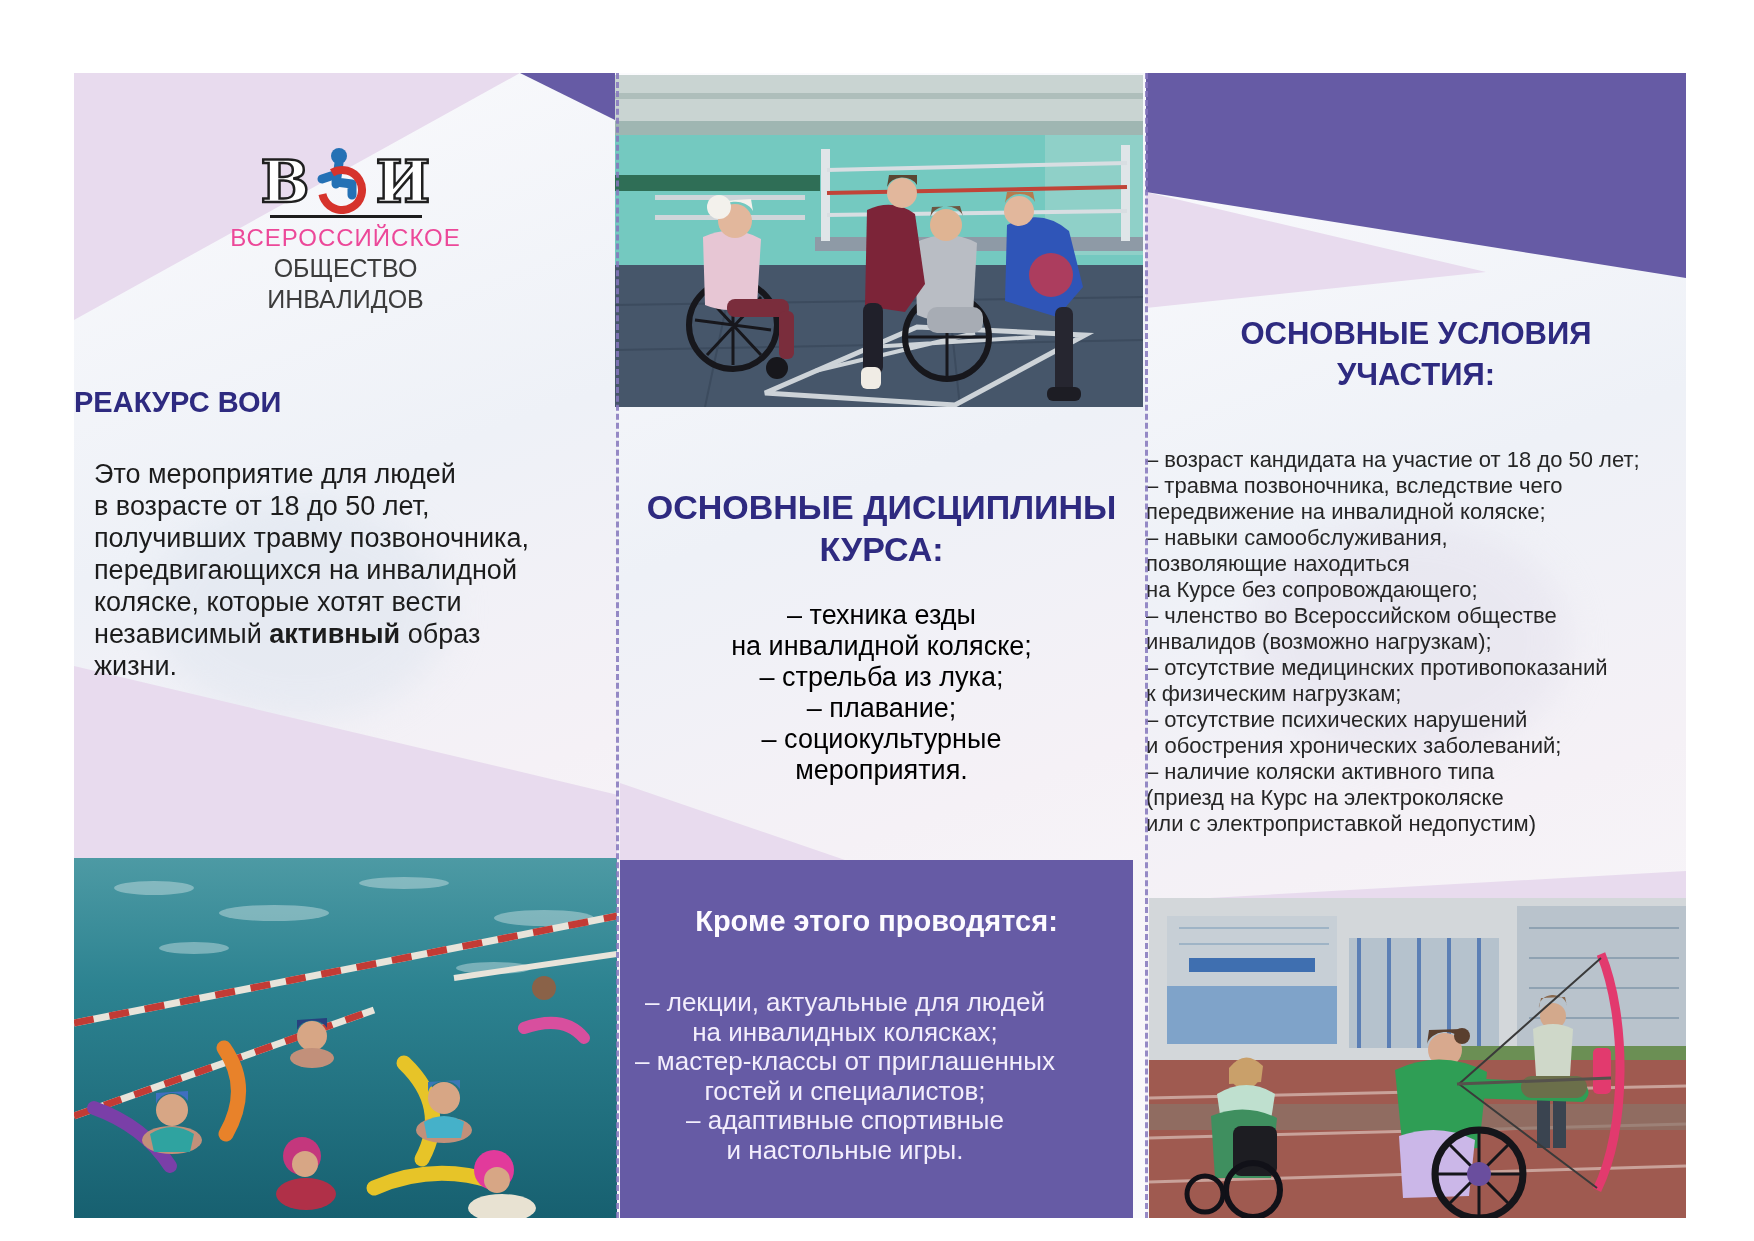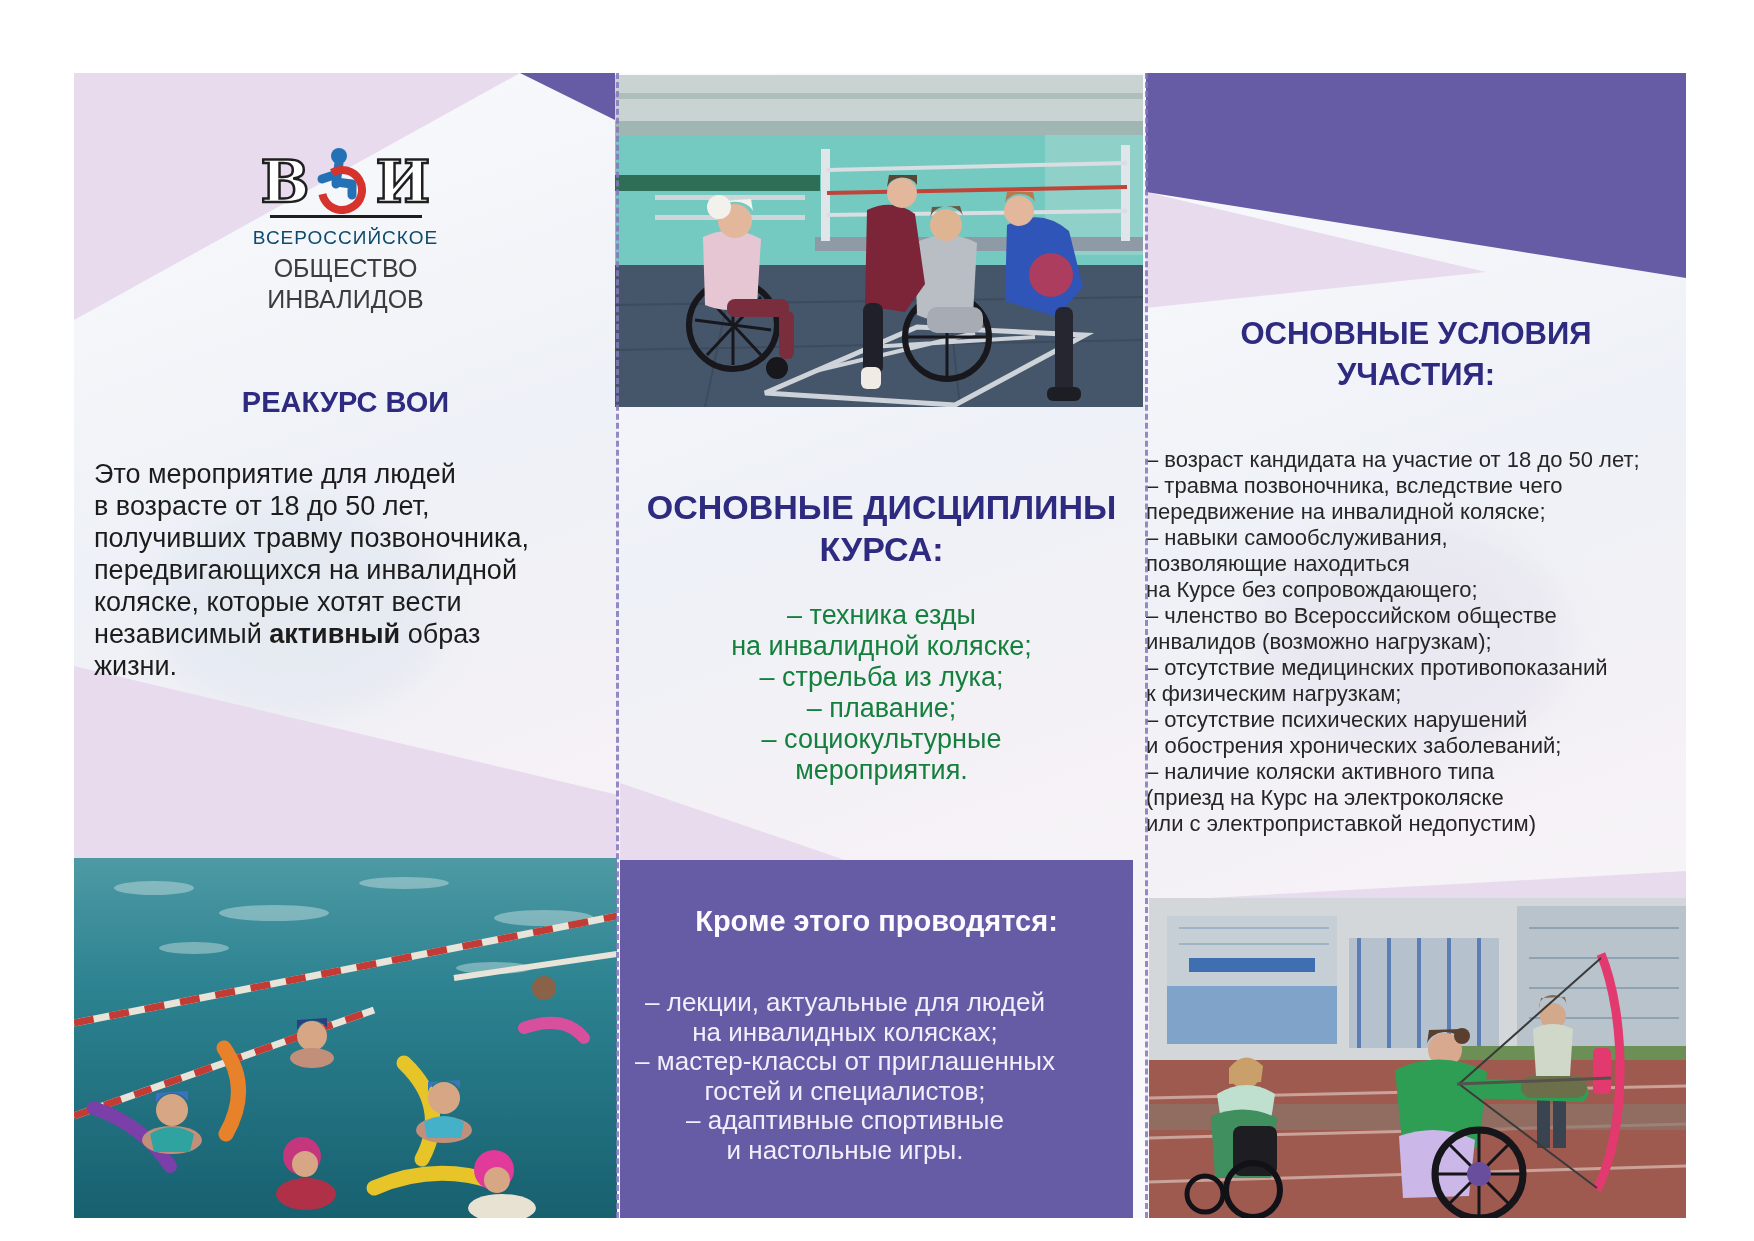--- a/index.html
+++ b/index.html
@@ -25,28 +25,28 @@
   .fold{top:73px;height:1145px;width:0;border-left:3px dashed #8577bd;opacity:.85;z-index:40;}
   
   .logo-block{left:74px;top:146px;width:543px;text-align:center;z-index:5;}
   .logo-row{display:inline-flex;align-items:flex-end;justify-content:center;}
   .logo-letter{
     font-family:"DejaVu Serif",serif;font-weight:bold;font-size:58px;line-height:60px;
     color:#ffffff;-webkit-text-stroke:2.5px #1f1f1f;text-shadow:0 0 1px #1f1f1f;
   }
   .logo-wheel{margin:0 5px -2px 5px;}
   .logo-underline{width:152px;height:3px;background:#1d1d1d;margin:3px auto 5px auto;}
-  .org-line-1{font-size:19px;letter-spacing:1px;color:#0c4a6e;line-height:30px;}
+  .org-line-1{font-size:24px;letter-spacing:1px;color:#ec4899;line-height:30px;}
   .org-line-2,.org-line-3{font-size:25px;color:#3c3c3c;line-height:31px;}
   
   .navy{color:#2e2a80;}
-  .p1-title{left:74px;top:386px;width:543px;text-align:center;font-size:29px;font-weight:bold;z-index:5;}
+  .p1-title{left:74px;top:386px;width:543px;text-align:left;font-size:29px;font-weight:bold;z-index:5;}
   .p1-par{left:94px;top:458px;width:503px;text-align:left;font-size:27px;line-height:32px;color:#1c1c1c;z-index:5;}
   .p2-title{left:617px;top:486px;width:529px;text-align:center;font-size:34px;font-weight:bold;line-height:42px;z-index:5;}
-  .p2-list{left:617px;top:600px;width:529px;text-align:center;font-size:27px;line-height:31px;color:#15803d;z-index:5;}
+  .p2-list{left:617px;top:600px;width:529px;text-align:center;font-size:27px;line-height:31px;color:#000000;z-index:5;}
   .p3-title{left:1146px;top:313px;width:540px;text-align:center;font-size:31px;font-weight:bold;line-height:41px;z-index:5;}
   .p3-list{left:1146px;top:447px;width:540px;text-align:left;font-size:22px;line-height:26px;color:#262626;z-index:5;}
   
   .extra-box{left:620px;top:860px;width:513px;height:358px;background:#665ba5;z-index:3;}
   .extra-title{left:620px;top:905px;width:513px;text-align:center;font-size:29px;font-weight:bold;color:#fdfbff;z-index:5;}
   .extra-list{left:620px;top:988px;width:450px;text-align:center;font-size:26px;line-height:29.5px;color:#f3eefc;z-index:5;}
   svg.photo{z-index:2;}
 </style>
 </head>
 <body>

